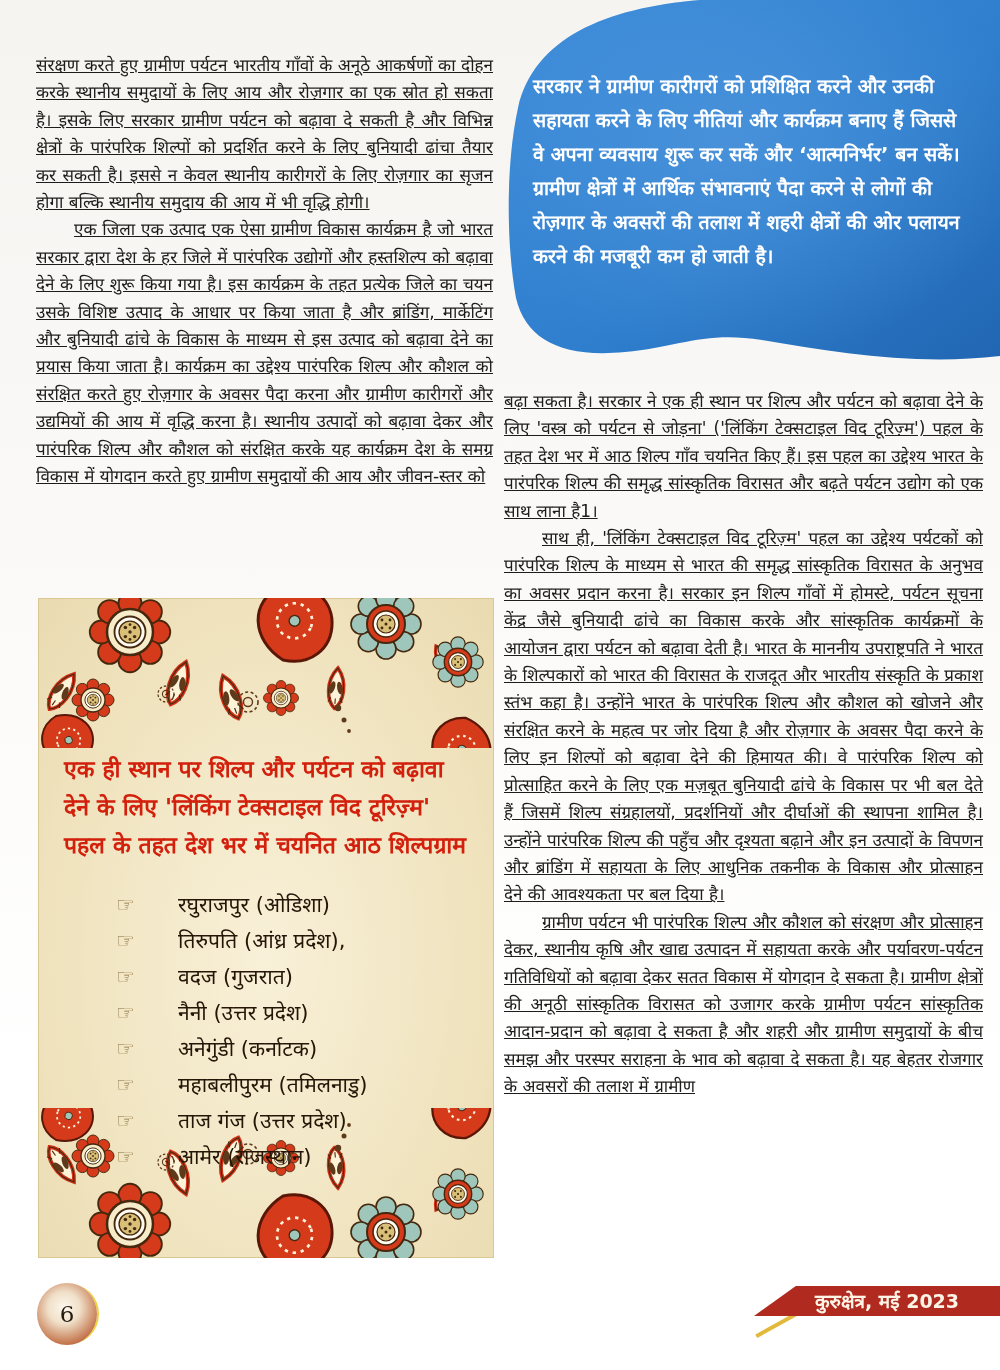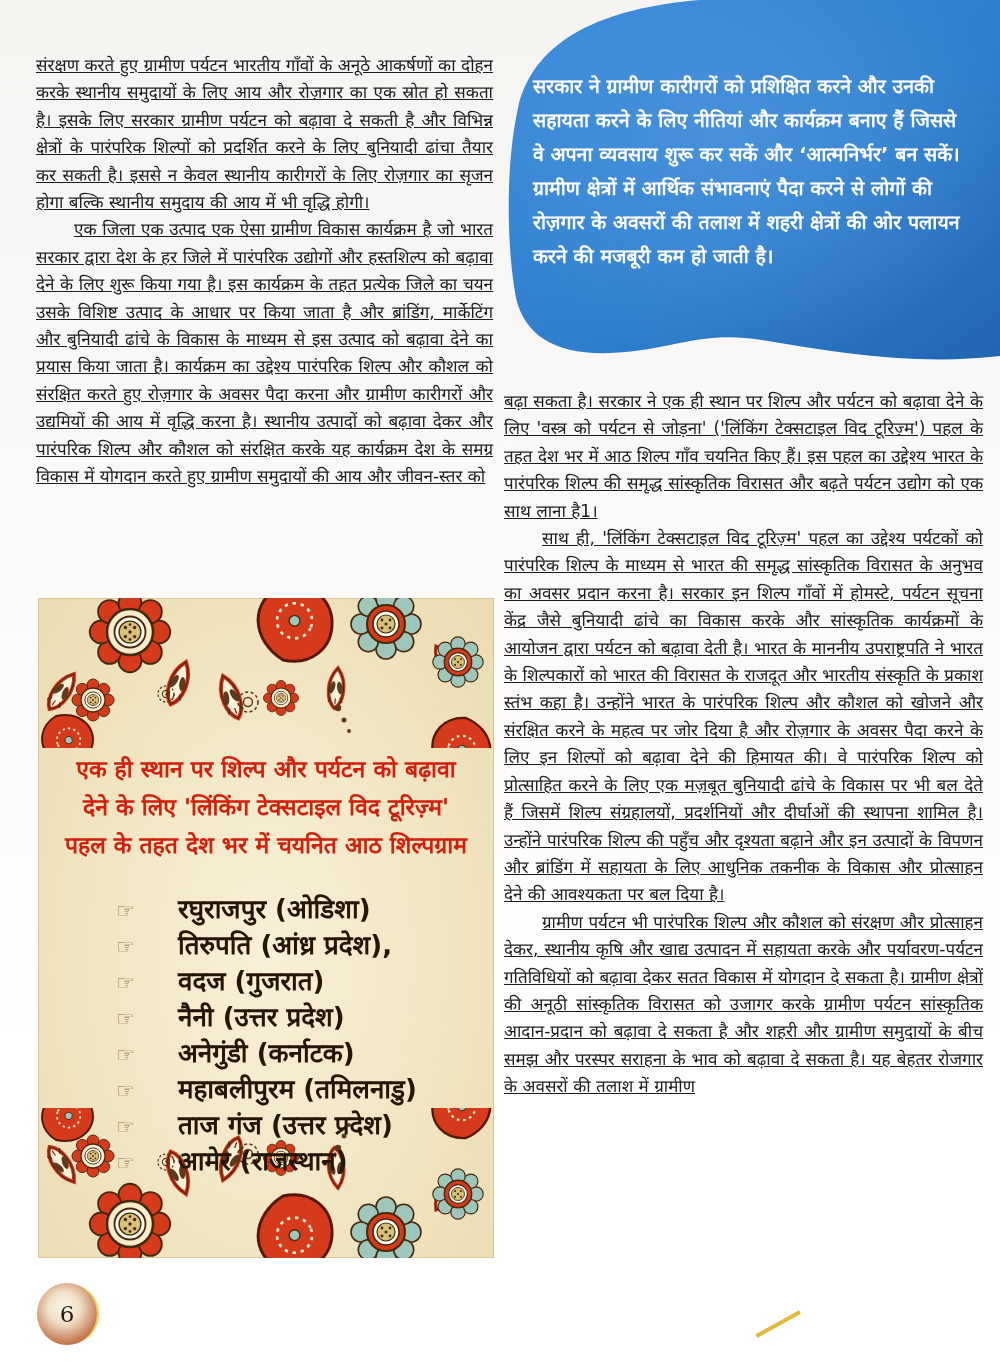--- a/index.html
+++ b/index.html
@@ -30,26 +30,26 @@
     position:absolute;left:38px;top:598px;width:456px;height:660px;
     background:radial-gradient(ellipse at 50% 55%,#f8f0d8 0%,#efe2bc 70%,#e9dab0 100%);
     box-shadow:0 0 0 1px #d9c794 inset;
   }
   .deco{position:absolute;left:0;width:456px;height:150px;z-index:0;}
   .deco-top{top:0;}
   .deco-bottom{bottom:0;}
   .craft-heading{
     position:relative;z-index:2;
     margin:152px 26px 0 26px;
-    color:#d2200d;font-weight:bold;font-size:23px;line-height:38px;text-align:center;
+    color:#d2200d;font-weight:bold;font-size:23px;line-height:38px;
   }
   .craft-list{position:relative;z-index:2;list-style:none;margin:26px 0 0 78px;padding:0;}
   .craft-list li{display:flex;align-items:baseline;height:36px;}
   .hand{width:62px;color:#8a6d3b;font-size:21px;flex:0 0 62px;}
-  .craft-item{color:#241507;font-weight:bold;font-size:26px;}
+  .craft-item{color:#241507;font-weight:normal;font-size:21px;}
   
   .pagenum{
     position:absolute;left:37px;top:1283px;width:60px;height:62px;border-radius:50%;
     background:radial-gradient(circle at 45% 40%,#fdf8ee 0%,#f0e0c9 32%,#c4764d 72%,#8e3d24 100%);
     box-shadow:3px 0 0 -1px #f0d139;
     display:flex;align-items:center;justify-content:center;
     font-family:"DejaVu Serif","Liberation Serif",serif;
     font-size:23px;color:#241a10;
   }
   .footer-banner{
@@ -241,14 +241,17 @@
         <span class="hand">☞</span>
         <span class="craft-item">आमेर (राजस्थान)</span>
       </li>
     </ul>
   </div>
 
   <div class="pagenum">
     <span>6</span>
   </div>
   <div class="banner-gold"></div>
+  <div class="footer-banner">
+    <span>कुरुक्षेत्र, मई 2023</span>
+  </div>
 
 </div>
 
 </body></html>

